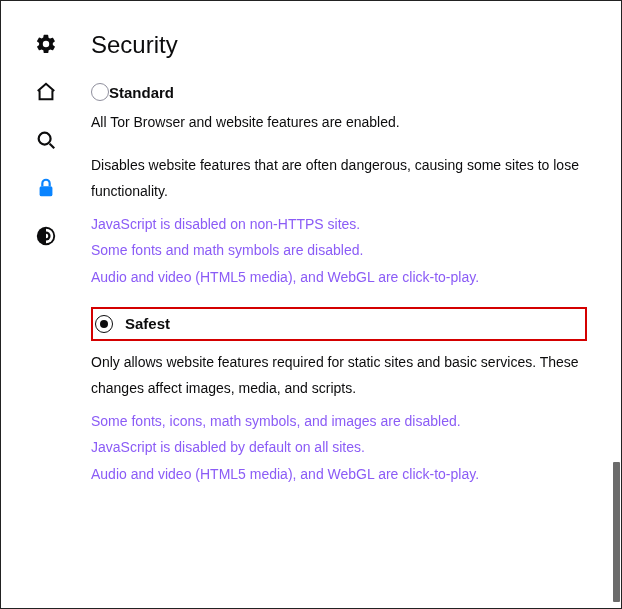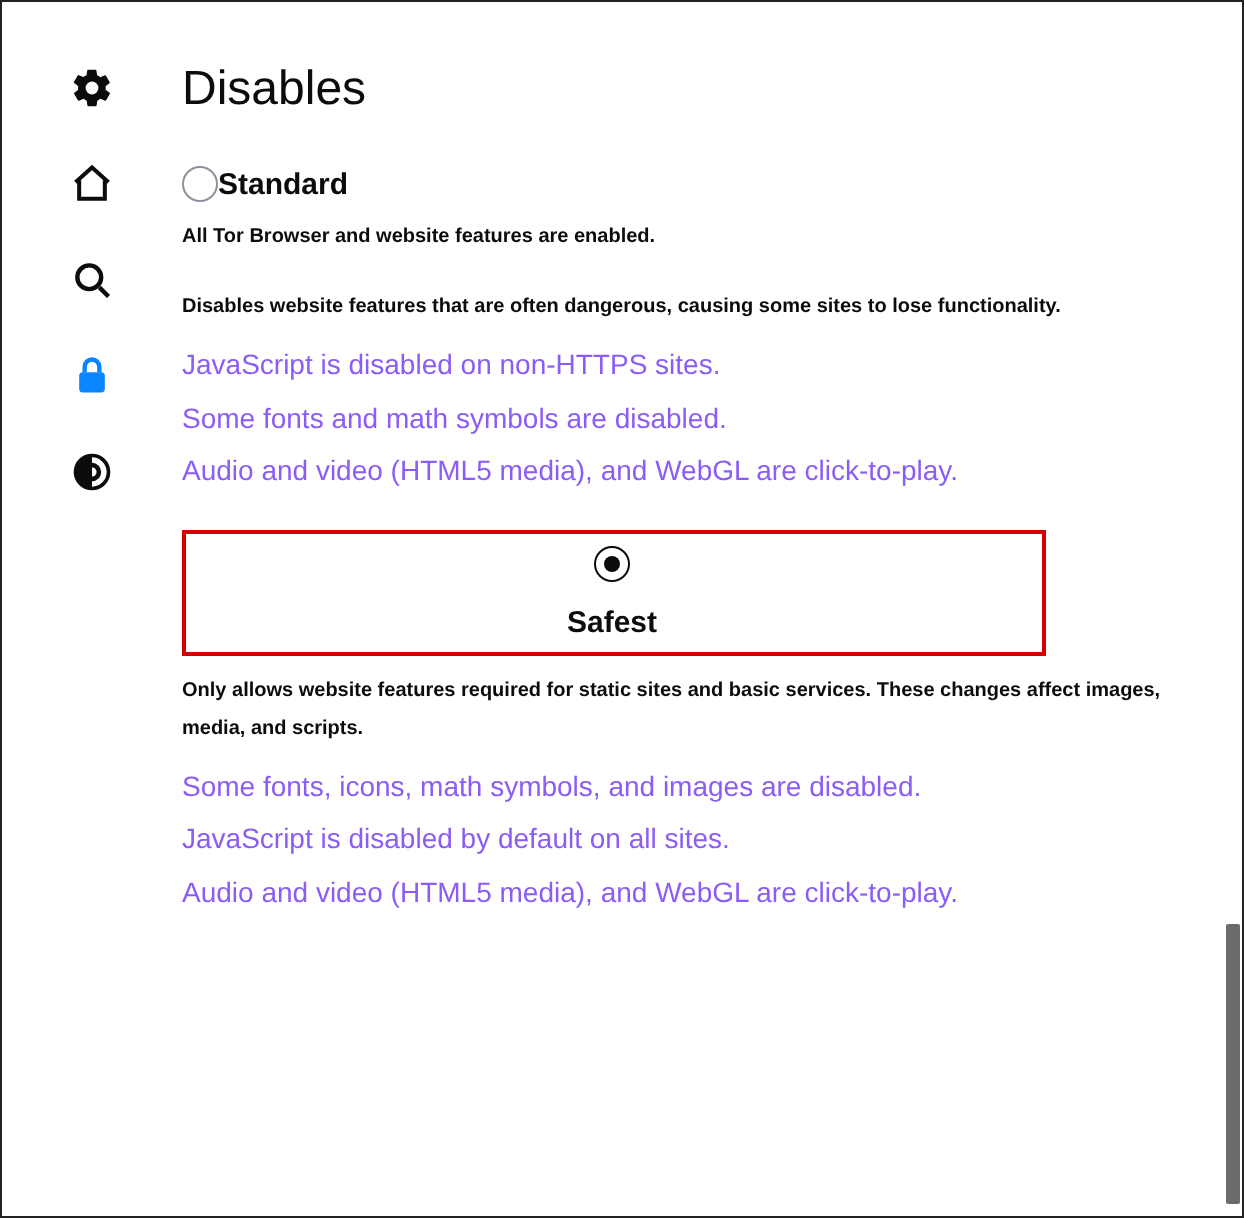--- a/index.html
+++ b/index.html
@@ -89,39 +89,37 @@
     width: 8px;
     height: 8px;
     background: #0c0c0d;
     border-radius: 50%;
   }
   .option-label {
     font-size: 15px;
     font-weight: 700;
   }
   .option-desc {
-    font-size: 10px;
+    font-size: 14px;
     line-height: 1.9;
     margin-bottom: 6px;
-    font-weight: bold;
   }
   .option-detail {
     font-size: 14px;
     color: #8b5cf6;
     line-height: 1.9;
   }
   .highlight-box {
     border: 2px solid #d40000;
     padding: 6px 4px 6px 2px;
     display: inline-flex;
     align-items: center;
     gap: 12px;
     margin-bottom: 8px;
-    width: 432px;
-    flex-direction: column;
+    width: 496px;
   }
   .scrollbar-track {
     position: absolute;
     right: 1px;
     top: 1px;
     width: 9px;
     height: calc(100% - 2px);
     background: transparent;
   }
   .scrollbar-thumb {
@@ -182,21 +180,21 @@
             <path d="M12 4a8 8 0 0 1 0 16" fill="#fff"></path>
             <path d="M12 7a5 5 0 0 1 0 10" fill="currentColor"></path>
             <path d="M12 9.5a2.5 2.5 0 0 1 0 5" fill="#fff"></path>
           </svg>
       </span>
     </div>
 
   </div>
 
   <div class="main">
-    <h1 class="page-title">Disables</h1>
+    <h1 class="page-title">Security</h1>
 
 
 
     <div class="option-block">
       <div class="option-head">
         <span class="radio"></span>
         <span class="option-label">Standard</span>
       </div>
       <div class="option-desc">All Tor Browser and website features are enabled.</div>
     </div>

